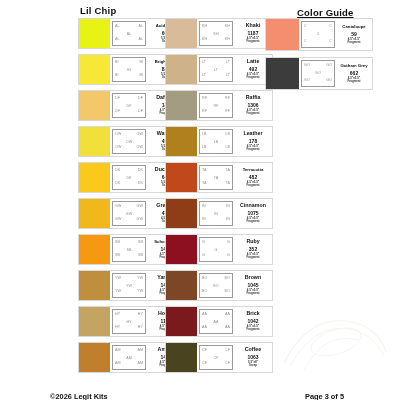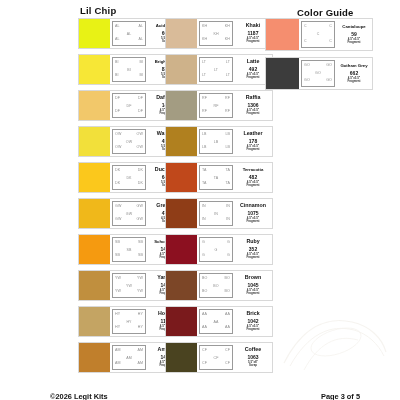--- a/index.html
+++ b/index.html
@@ -17,21 +17,21 @@
   .watermark{
     position:absolute;right:6px;bottom:22px;
     width:120px;height:70px;opacity:.13;pointer-events:none;
   }
 
   
   .sec-title{
     font-size:9.5px;font-weight:bold;letter-spacing:.2px;
   }
   #lil-chip-title{position:absolute;left:80px;top:5px;}
-  #color-guide-title{position:absolute;left:297px;top:7px;}
+  #color-guide-title{position:absolute;left:297px;top:7px;text-decoration:underline;}
 
   
   .col{position:absolute;width:108px;}
   #col-left{left:78px;top:18px;}
   #col-right{left:165px;top:18px;}
   #col-guide{left:265px;top:18px;}
 
   
   .card{
     display:flex;align-items:stretch;
@@ -90,21 +90,21 @@
   
   #col-guide .card{height:33px;margin-bottom:6px;}
   #col-guide .card .swatch{flex:0 0 33px;width:33px;}
 
   
   .footer{
     position:absolute;bottom:8px;left:0;width:400px;
     font-size:7.4px;font-weight:bold;color:#111;
   }
   #copyright{position:absolute;left:50px;}
-  #page-number{position:absolute;right:40px;}
+  #page-number{position:absolute;right:56px;}
 </style>
 </head>
 <body>
 
 <div class="page">
 
   <svg class="watermark" viewBox="0 0 120 70">
     <path d="M10 55 C28 20, 52 8, 78 14 C96 18, 108 30, 112 44" fill="none" stroke="#b9a98c" stroke-width="1.2"></path>
     <path d="M16 58 C34 26, 56 16, 80 22 C94 26, 104 36, 110 48" fill="none" stroke="#b9a98c" stroke-width="1"></path>
     <path d="M30 62 C44 36, 62 26, 84 32" fill="none" stroke="#b9a98c" stroke-width=".9"></path>

